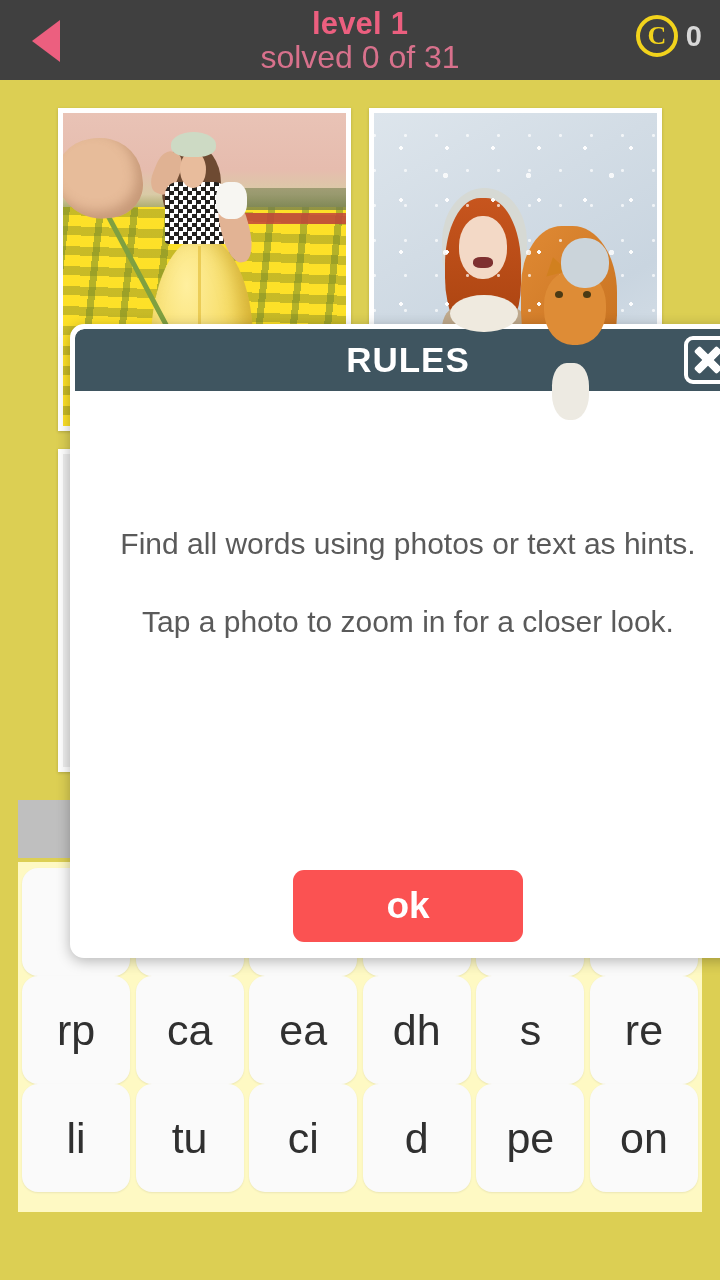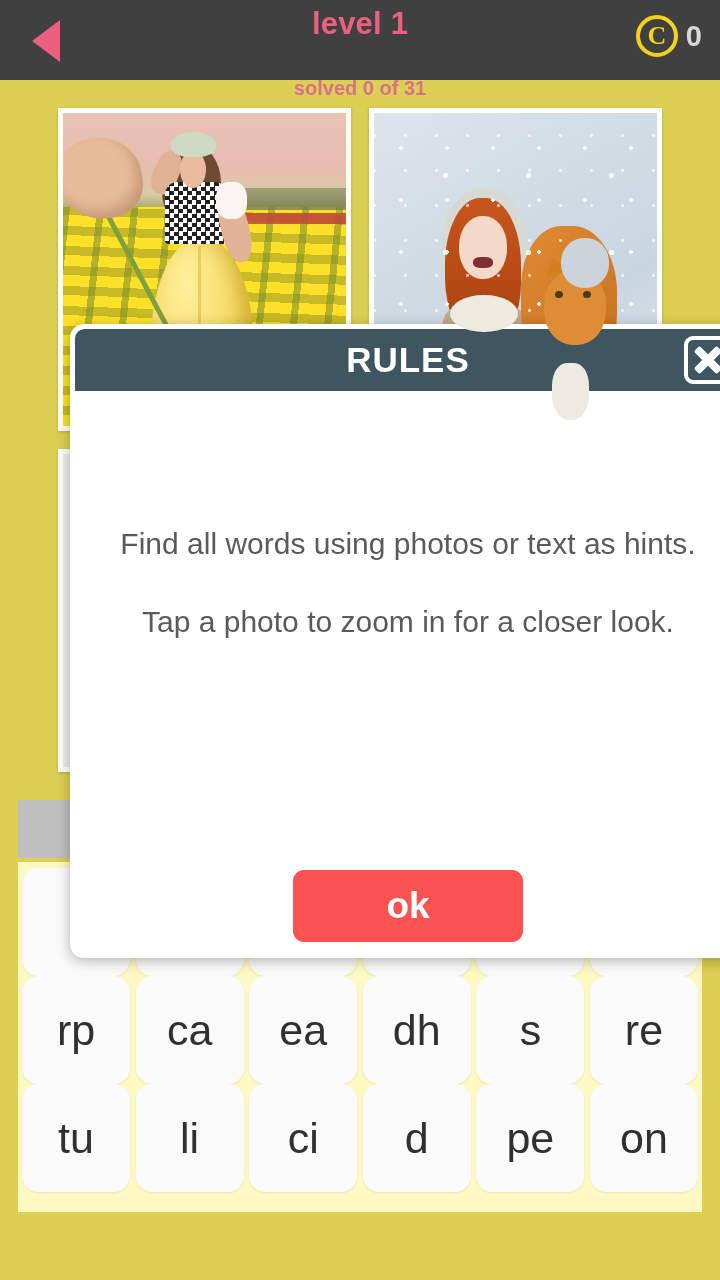--- a/index.html
+++ b/index.html
@@ -35,23 +35,22 @@
     text-align: center;
   }
   #level-title {
     color: #EC5F7F;
     font-size: 31px; font-weight: bold;
     line-height: 36px;
     letter-spacing: 0.2px;
   }
   #solved-text {
     color: #D8718C;
-    font-size: 20px; font-weight: bold;
+    font-size: 32px; font-weight: normal;
     line-height: 30px;
-    margin-top: 31px;
   }
   #coin-area {
     position: absolute; right: 18px; top: 15px;
     display: flex; align-items: center; gap: 8px;
   }
   #coin-icon {
     width: 42px; height: 42px; border-radius: 50%;
     border: 4px solid #F2D31C;
     display: flex; align-items: center; justify-content: center;
     color: #F2D31C; font-size: 26px; font-weight: bold;
@@ -400,22 +399,22 @@
   <div class="key-row">
     <div class="key">rp</div>
     <div class="key">ca</div>
     <div class="key">ea</div>
     <div class="key">dh</div>
     <div class="key">s</div>
     <div class="key">re</div>
   </div>
 
   <div class="key-row">
+    <div class="key">li</div>
     <div class="key">tu</div>
-    <div class="key">li</div>
     <div class="key">ci</div>
     <div class="key">d</div>
     <div class="key">pe</div>
     <div class="key">on</div>
   </div>
 
 </div>
 
 <div id="rules-modal">
   <div id="modal-header">

